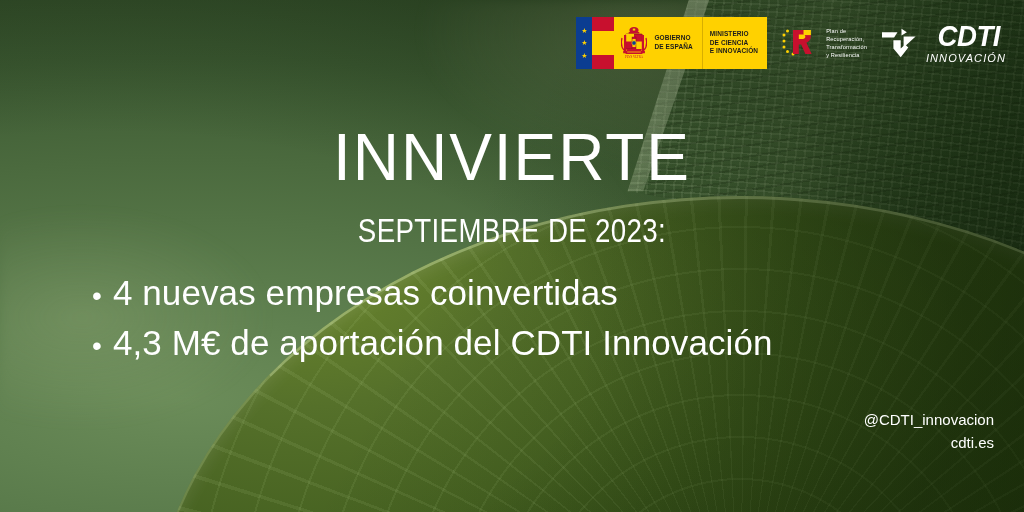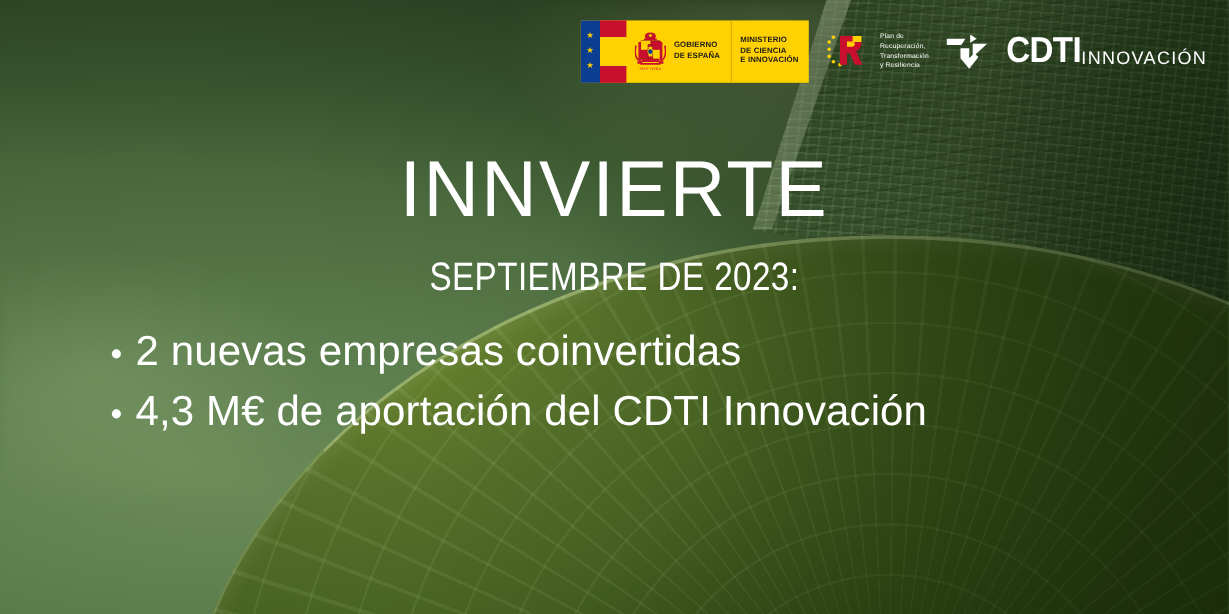--- a/index.html
+++ b/index.html
@@ -198,33 +198,33 @@
     line-height: 1.45;
     white-space: pre-line;
     letter-spacing: .15px;
   }
 
   
   .cdti {
     display: flex; align-items: center; gap: 7px;
   }
   .cdti-mark { width: 38px; height: 32px; flex: none; }
-  .cdti-words { display: flex; flex-direction: row; align-items: flex-end; }
+  .cdti-words { display: flex; flex-direction: column; align-items: center; font-style: italic; }
   .cdti-name {
     font-family: "Liberation Sans", sans-serif;
     font-weight: bold;
     font-size: 30px;
     line-height: 28px;
     letter-spacing: -0.5px;
     color: #ffffff;
     transform: scaleX(0.92);
     transform-origin: right center;
   }
   .cdti-sub {
-    font-size: 15px;
+    font-size: 11px;
     letter-spacing: 1.1px;
     color: #ffffff;
     margin-top: 2px;
   }
 
   
   .headline {
     position: absolute;
     left: 0; right: 0;
     top: 124px;
@@ -379,22 +379,26 @@
     </div>
 
   </div>
 
   <div class="headline">INNVIERTE</div>
   <div class="subhead">SEPTIEMBRE DE 2023:</div>
 
   <ul class="bullets">
     <li>
       <span class="bullet-dot">•</span>
-      <span>2 nuevas empresas coinvertidas</span>
+      <span>4 nuevas empresas coinvertidas</span>
     </li>
     <li>
       <span class="bullet-dot">•</span>
       <span>4,3 M€ de aportación del CDTI Innovación</span>
     </li>
   </ul>
 
+  <div class="footer-links">
+    <div>@CDTI_innovacion</div>
+    <div>cdti.es</div>
+  </div>
 
 </div>
 
 </body></html>

